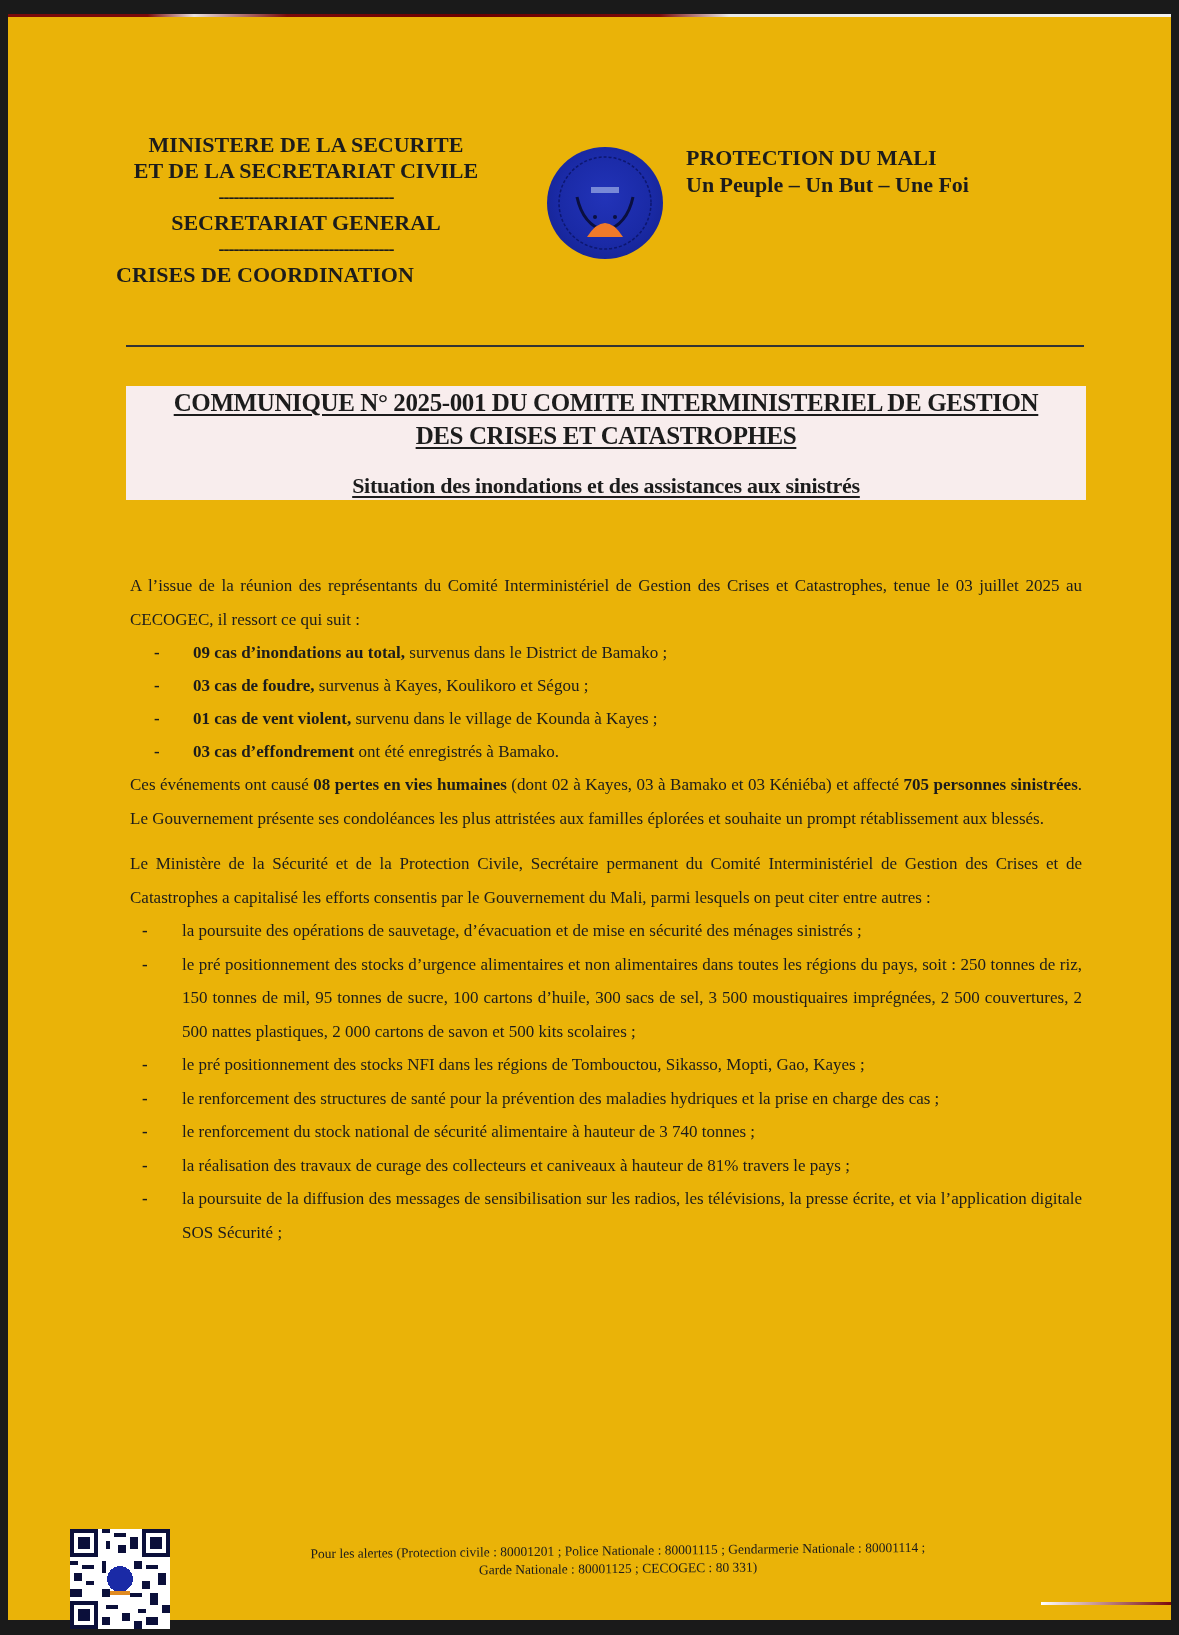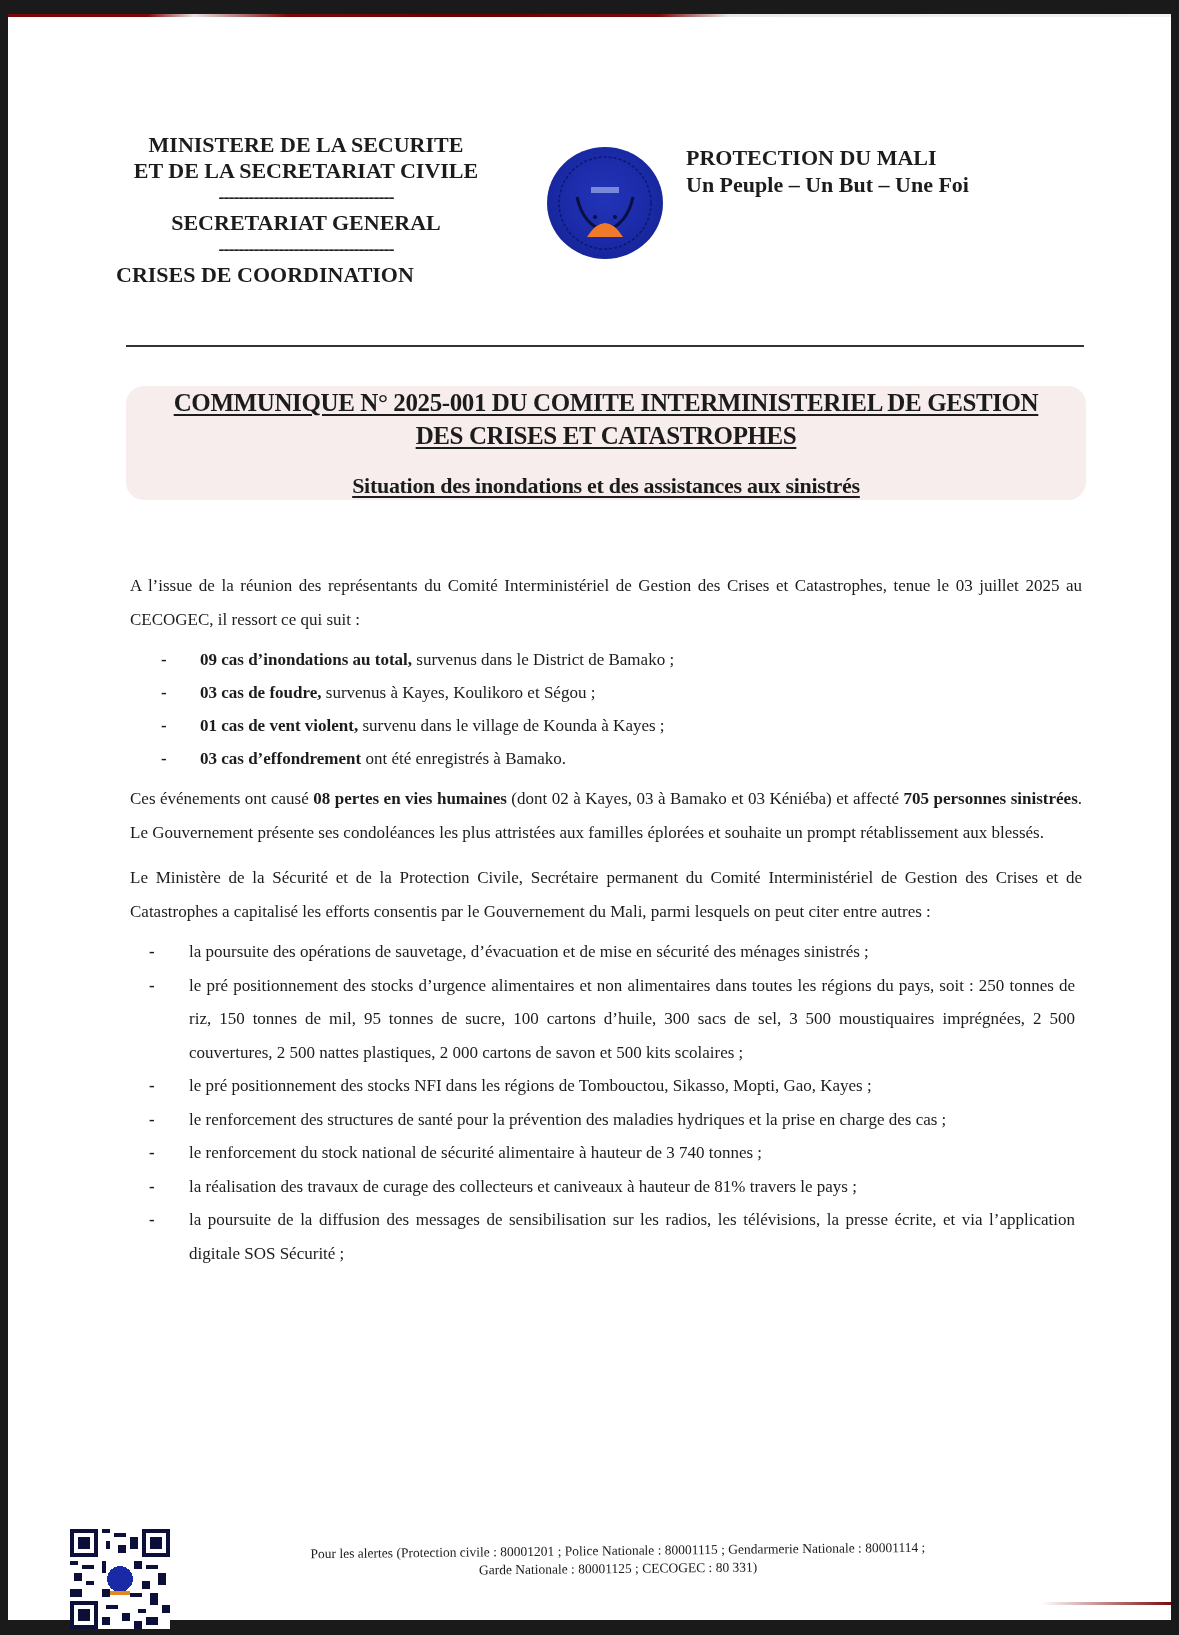--- a/index.html
+++ b/index.html
@@ -2,21 +2,21 @@
 <html><head>
 <meta charset="utf-8">
 <style>
   html, body { margin: 0; padding: 0; }
   body {
     width: 1179px; height: 1635px; background: #1a1a1a; position: relative; overflow: hidden;
     font-family: "Liberation Serif", "DejaVu Serif", serif; color: #1c1c1c;
   }
   .page {
     position: absolute; left: 8px; top: 14px; width: 1163px; height: 1606px;
-    background: #ffffff;
+    background: #eab308;
   }
   .top-rule {
     position: absolute; left: 0; top: 0; width: 1163px; height: 3px;
     background: linear-gradient(90deg, #7a0a0a 0%, #7a0a0a 12%, #e9e0e0 16%, #7a0a0a 24%, #6b0000 40%, #7a0a0a 56%, #e8e8e8 62%, #f1f1f1 100%);
   }
   .bottom-rule {
     position: absolute; right: 0; top: 1588px; width: 130px; height: 3px;
     background: linear-gradient(90deg, #ffffff 0%, #7a0a0a 100%);
   }
   .hdr-left {
@@ -33,38 +33,38 @@
   .seal svg { position: absolute; left: 0; top: 0; }
   .hdr-right {
     position: absolute; left: 678px; top: 130px; font-weight: bold; font-size: 22px; line-height: 27px;
   }
   .hdr-right .blk { display: block; }
   .hrule {
     position: absolute; left: 118px; top: 331px; width: 958px; height: 2px; background: #333;
   }
   .title-box {
     position: absolute; left: 118px; top: 372px; width: 960px; height: 114px;
-    background: #f8eded; text-align: center; border-radius: 18px;
+    background: #f8eded; text-align: center;
   }
   .title-main {
     font-weight: bold; font-size: 25px; line-height: 33px; text-decoration: underline;
     text-decoration-thickness: 2px; text-underline-offset: 3px; margin-top: 0;
     font-family: "Liberation Sans Narrow", "Liberation Serif", serif; letter-spacing: -0.4px;
   }
   .title-sub {
     font-weight: bold; font-size: 22px; line-height: 28px; margin-top: 20px;
     text-decoration: underline; text-underline-offset: 3px; letter-spacing: -0.3px;
   }
   .body-text {
     position: absolute; left: 122px; top: 555px; width: 952px;
     font-size: 17px; line-height: 33.5px; text-align: justify;
   }
   .p { margin: 0; }
   .p + .p { margin-top: 8px; }
-  ul.dashlist { list-style: none; margin: 7px; padding: 0; }
+  ul.dashlist { list-style: none; margin: 0; padding: 0; }
   ul.dashlist li { position: relative; padding-left: 63px; }
   ul.dashlist li::before {
     content: "-"; position: absolute; left: 24px; top: 0; font-weight: bold;
   }
   ul.dashlist.tight li { line-height: 33px; }
   ul.list2 li { padding-left: 52px; line-height: 33.5px; }
   ul.list2 li::before { left: 12px; }
   b { font-weight: bold; }
   .footer {
     position: absolute; left: 230px; top: 1528px; width: 760px; text-align: center;

